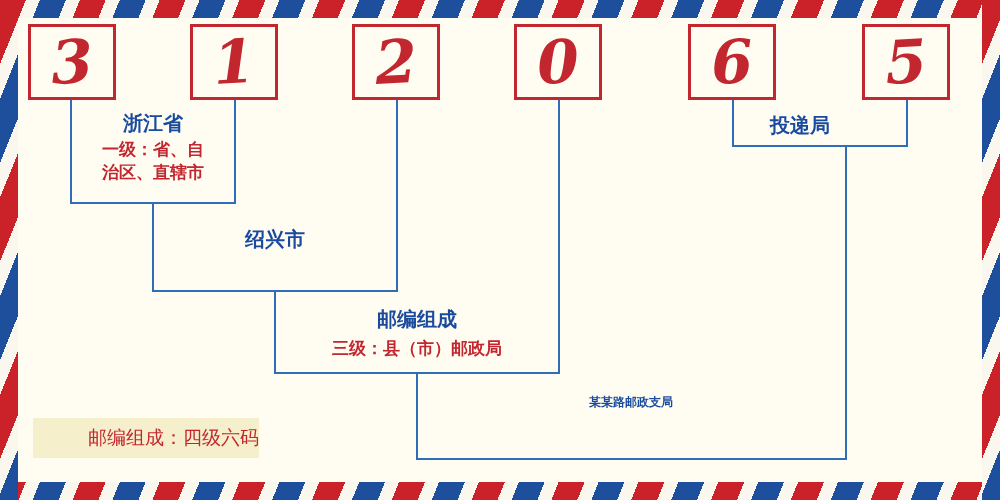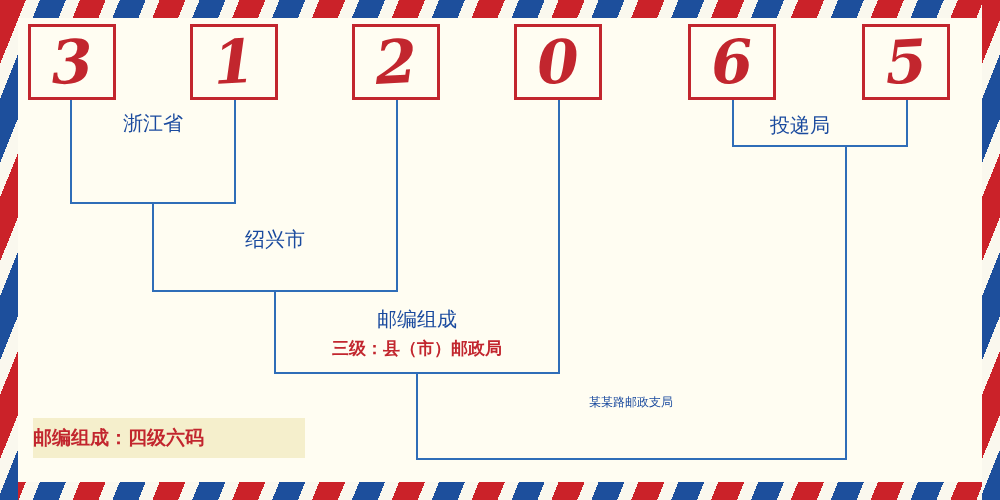--- a/index.html
+++ b/index.html
@@ -53,32 +53,32 @@
     position:absolute; left:70px; top:100px; width:166px; height:104px;
     border-left:2px solid var(--line,#2f6db8);
     border-right:2px solid var(--line,#2f6db8);
     border-bottom:2px solid var(--line,#2f6db8);
     box-sizing:border-box;
   }
 
   
   .name {
     position:absolute; text-align:center; z-index:3;
-    color:var(--navy,#1a4a9e); font-weight:normal; font-size:20px;
+    color:var(--navy,#1a4a9e); font-weight:bold; font-size:20px;
   }
   .desc {
     position:absolute; text-align:center; z-index:3;
     color:var(--red,#c2262e); font-weight:bold; font-size:17px; line-height:1.35;
   }
 
   .badge {
-    position:absolute; left:33px; top:418px; width:272px; height:40px;
+    position:absolute; left:33px; top:418px; width:226px; height:40px;
     background:var(--badge_bg,#f5efcc);
-    display:flex; align-items:center; justify-content:flex-start;
-    color:var(--red,#c2262e); font-weight:bold; font-size:19px; z-index:3;
+    display:flex; align-items:center; justify-content:flex-end;
+    color:var(--red,#c2262e); font-weight:normal; font-size:19px; z-index:3;
   }
 </style>
 </head>
 <body>
 
 <div class="canvas">
 
   <div class="stripe stripe-h stripe-top"></div>
   <div class="stripe stripe-h stripe-bottom"></div>
   <div class="stripe stripe-v stripe-left"></div>
@@ -98,20 +98,21 @@
   </div>
   <div class="digit-box" style="left:688px">
     <span class="digit">6</span>
   </div>
   <div class="digit-box" style="left:862px">
     <span class="digit">5</span>
   </div>
 
   <div class="bracket1"></div>
   <div class="name" style="left:70px;width:166px;top:110px">浙江省</div>
+  <div class="desc" style="left:97px;width:112px;top:138px">一级：省、自治区、直辖市</div>
 
   <div class="vline" style="left:152px;top:204px;height:88px"></div>
   <div class="hline" style="left:152px;top:290px;width:246px"></div>
   <div class="vline" style="left:396px;top:100px;height:192px"></div>
   <div class="name" style="left:145px;width:260px;top:226px">绍兴市</div>
 
   <div class="vline" style="left:274px;top:292px;height:82px"></div>
   <div class="hline" style="left:274px;top:372px;width:286px"></div>
   <div class="vline" style="left:558px;top:100px;height:274px"></div>
   <div class="name" style="left:287px;width:260px;top:306px">邮编组成</div>

